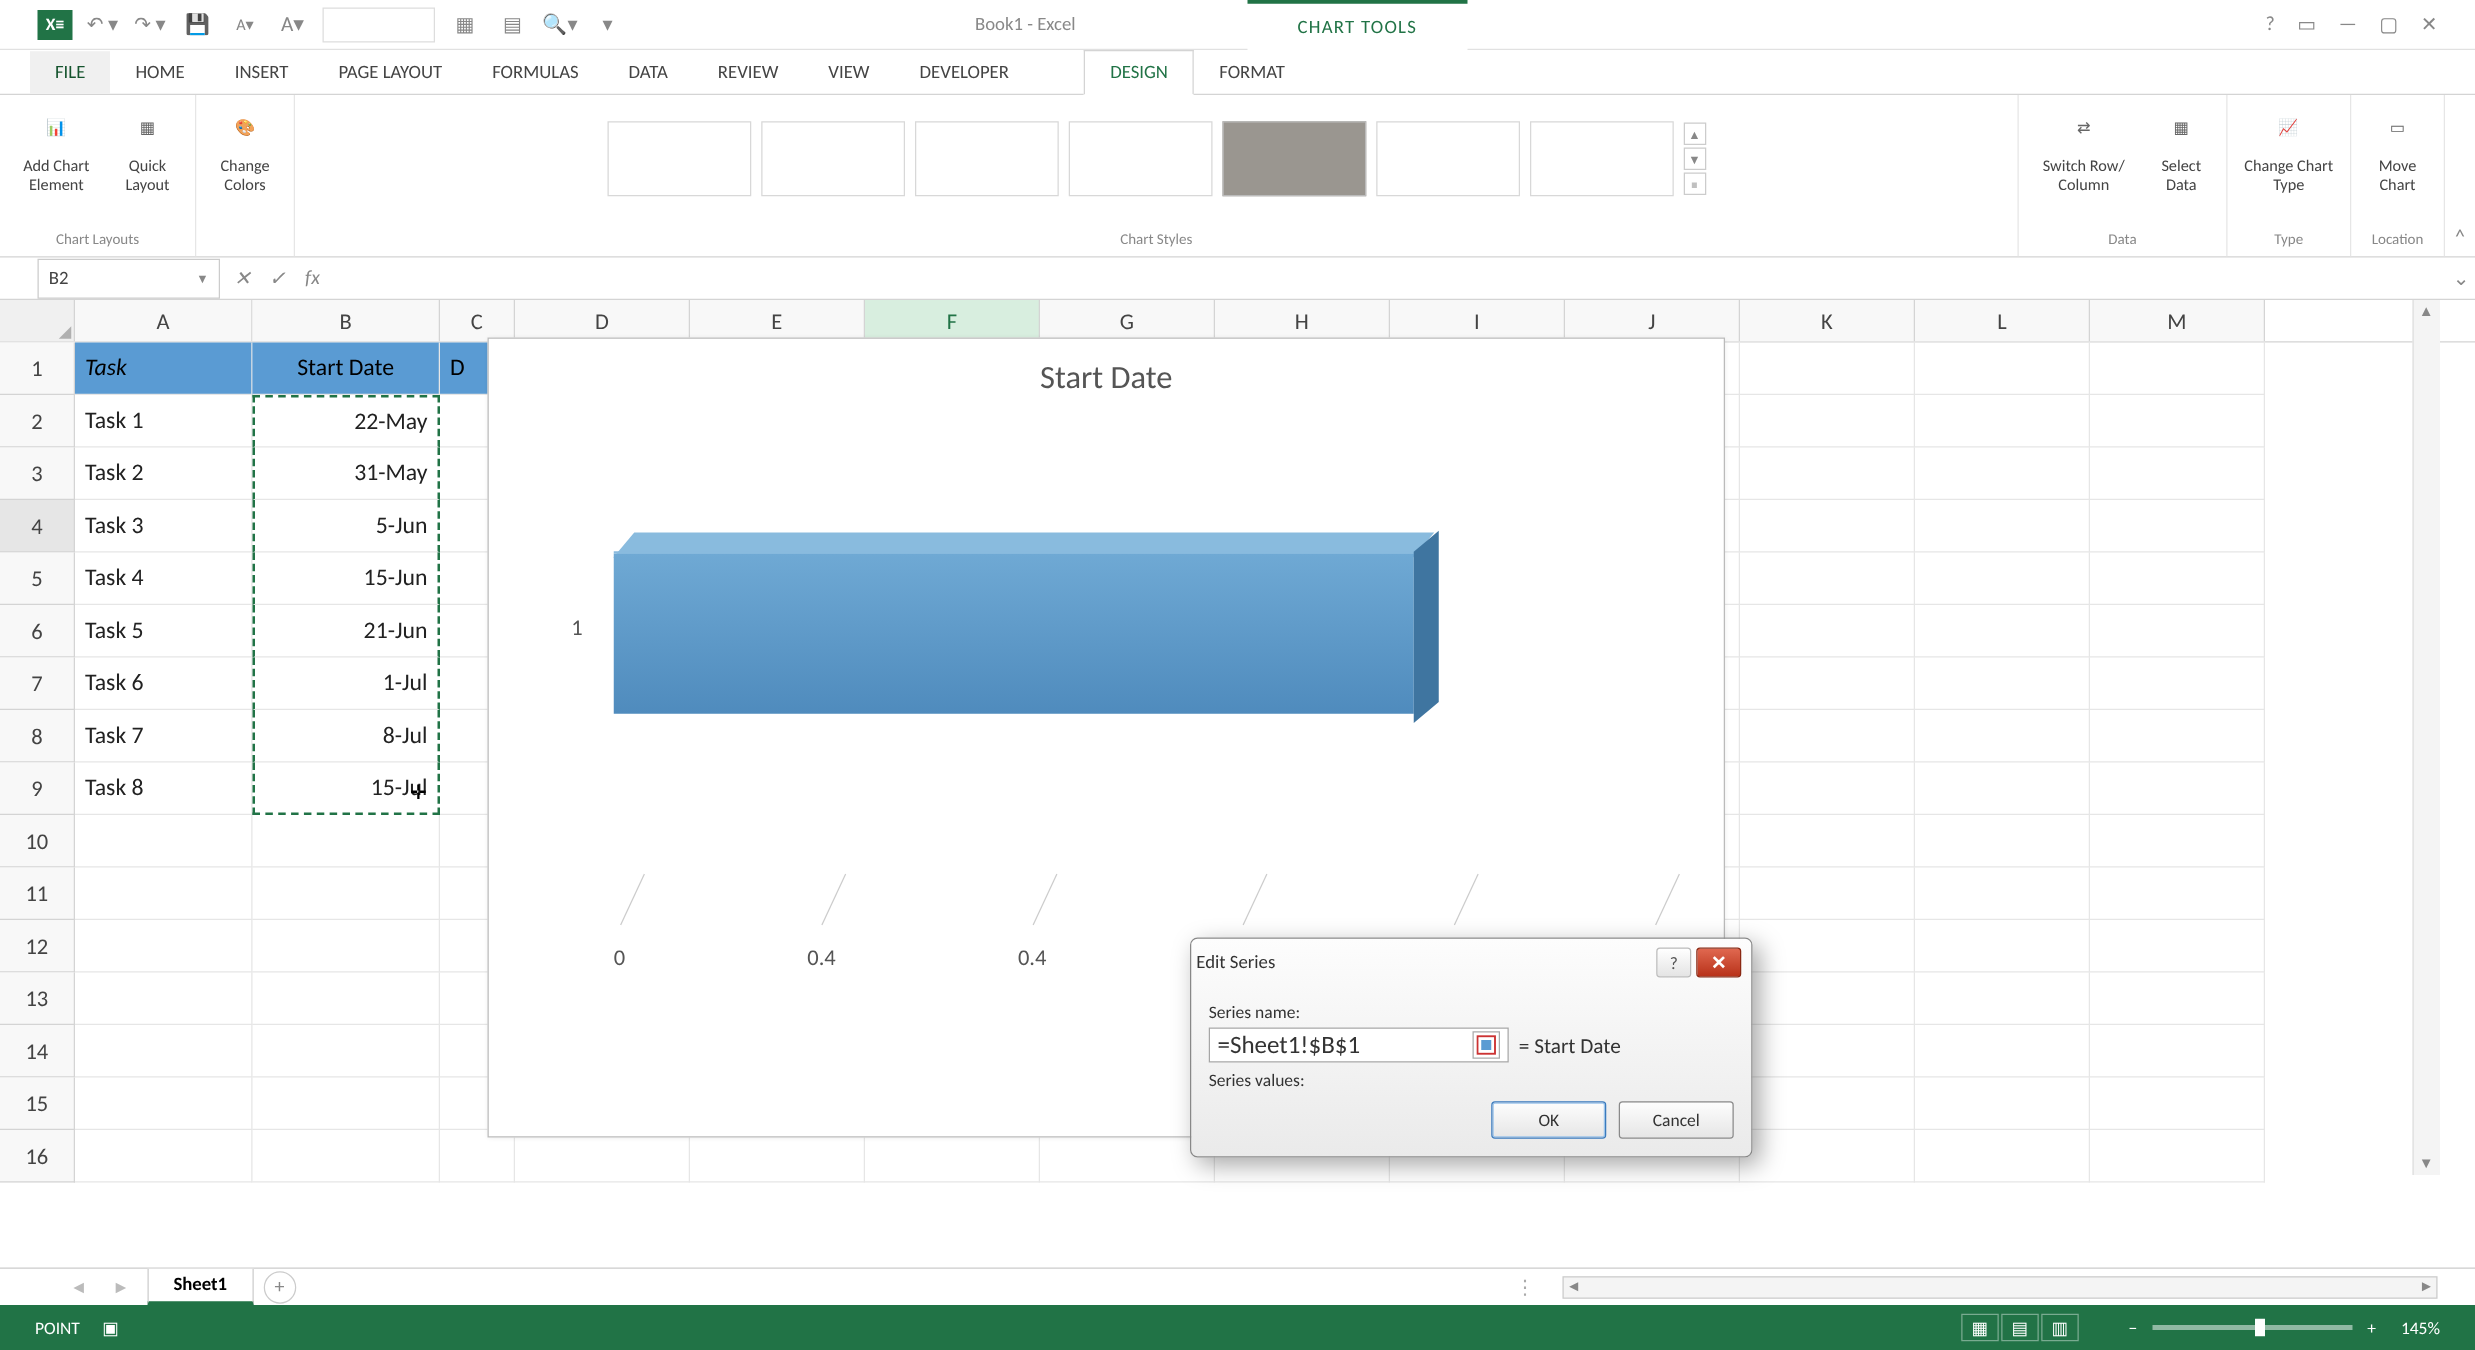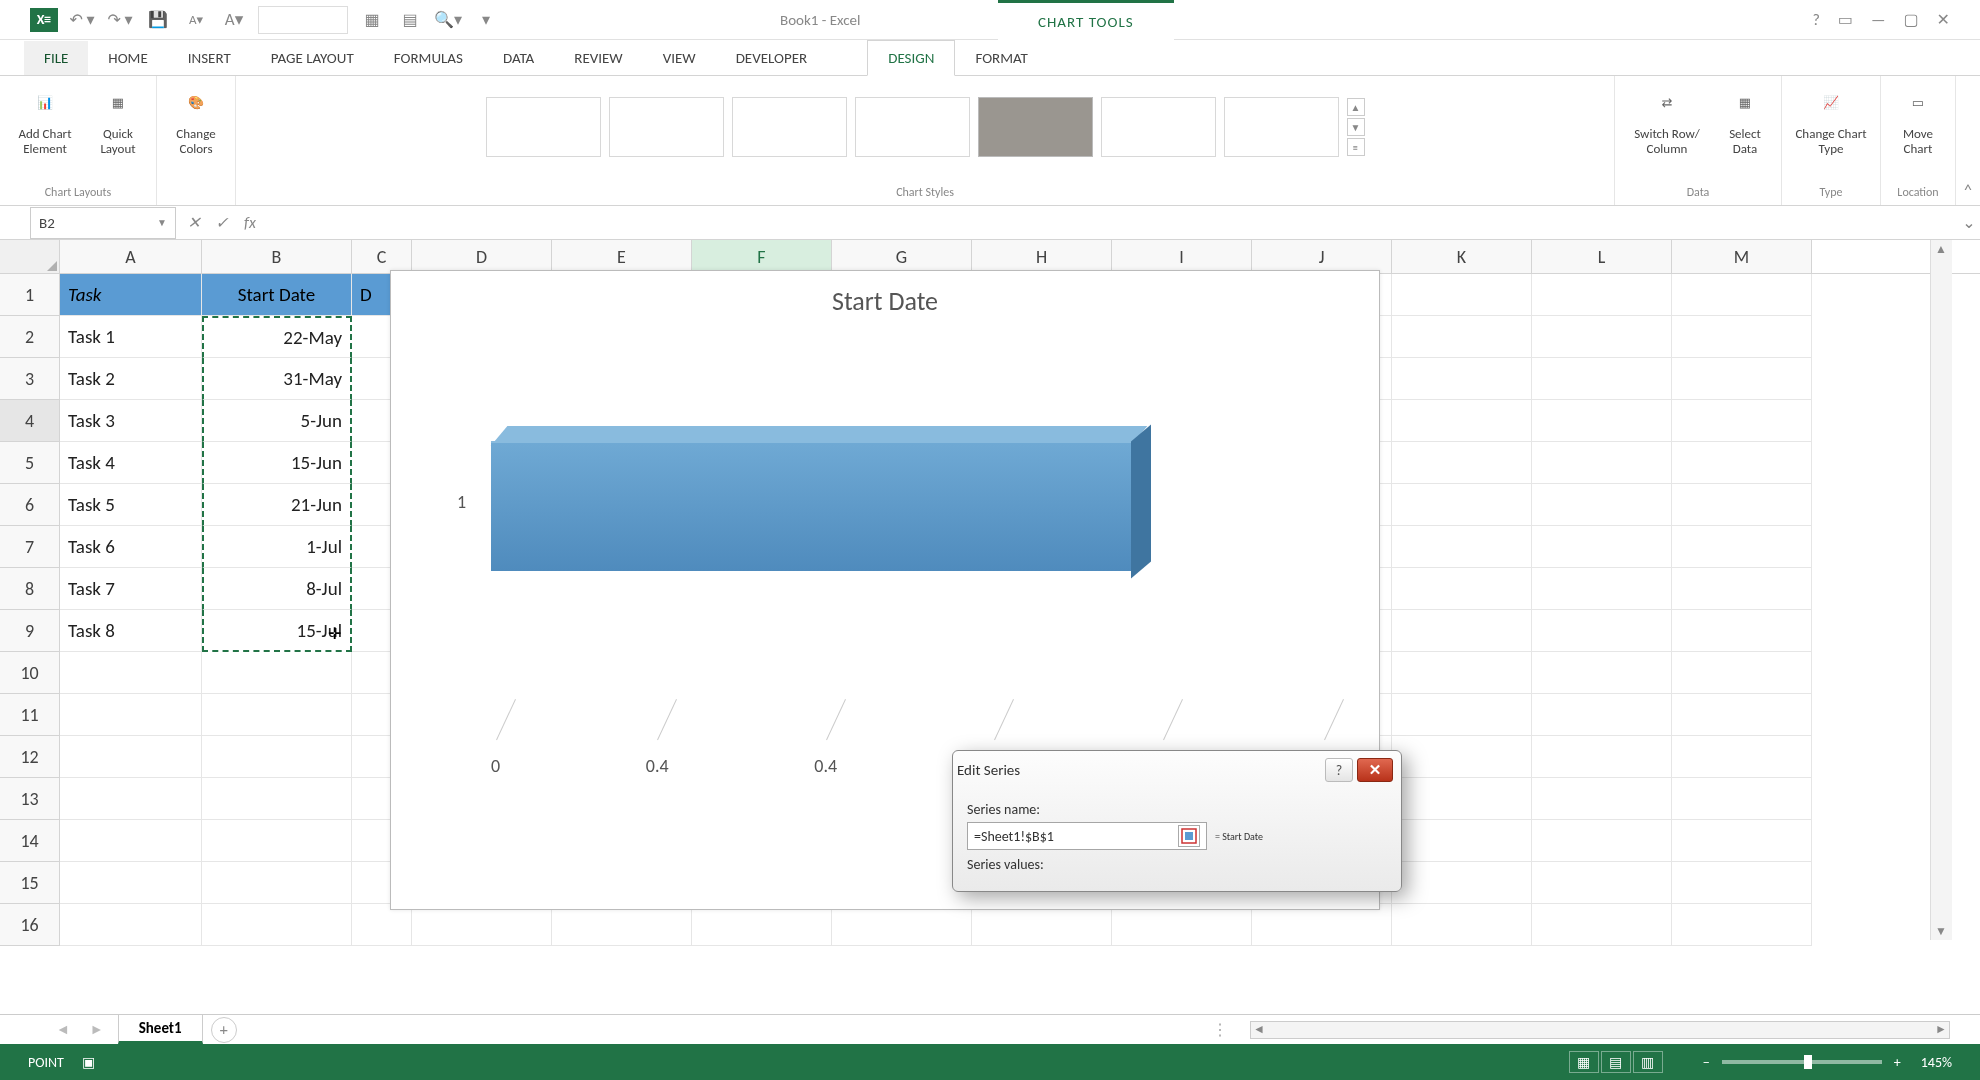--- a/index.html
+++ b/index.html
@@ -75,24 +75,24 @@
 
 
 .dialog { position: absolute; left: 952px; top: 510px; width: 450px; background: linear-gradient(#fdfdfd,#eaeaea); border: 1px solid #888; border-radius: 6px; box-shadow: 6px 6px 20px rgba(0,0,0,.35); }
 .dialog-titlebar { height: 38px; display:flex; align-items:center; padding: 0 8px 0 4px; font-size:15px; color:#333; }
 .dialog-titlebar .tflex { flex:1; }
 .dlg-help { width:28px; height:24px; border:1px solid #bbb; background:linear-gradient(#fff,#e4e4e4); border-radius:3px; display:flex; align-items:center; justify-content:center; font-size:14px; color:#555; margin-right:4px; }
 .dlg-close { width:36px; height:24px; background:linear-gradient(#e06850,#b8321a); border:1px solid #8a2813; border-radius:3px; display:flex; align-items:center; justify-content:center; color:#fff; font-weight:bold; }
 .dialog-body { padding: 6px 14px 14px; font-size: 14px; color: #333; }
 .field-label { margin: 6px 0 4px; }
 .field-row { display:flex; align-items:center; gap:8px; margin-bottom:6px; }
-.field-input { flex: 0 0 240px; height: 28px; border: 1px solid #a6a6a6; padding: 0 6px; font-size: 14px; display:flex; align-items:center; justify-content:space-between; background:#fff; }
+.field-input { flex: 0 0 240px; height: 28px; border: 1px solid #a6a6a6; padding: 0 6px; font-size: 20px; display:flex; align-items:center; justify-content:space-between; background:#fff; }
 .range-btn { width:22px; height:22px; border:1px solid #aaa; background:#fff; display:flex; align-items:center; justify-content:center; }
 .range-btn svg { width:16px; height:16px; }
-.field-result { font-size:10px; color:#333; }
+.field-result { font-size:17px; color:#333; }
 .dialog-buttons { display:flex; justify-content:flex-end; gap:10px; margin-top:8px; }
 .dlg-btn { width:92px; height:30px; border:1px solid #8a8a8a; border-radius:3px; background:linear-gradient(#fdfdfd,#e6e6e6); font-size:14px; color:#333; }
 .dlg-btn.primary { border-color:#3a7abd; box-shadow: 0 0 0 1px #9cc4ea inset; }
 
 
 .sheet-tabs { position:absolute; bottom: 36px; left:0; right:0; height: 30px; border-top:1px solid #ccc; background:#fff; display:flex; align-items:center; padding: 0 50px; gap:8px; }
 .sheet-nav { color:#bbb; font-size:14px; padding:0 6px; }
 .sheet-tab { padding: 4px 20px; border:1px solid #ccc; border-top:none; background:#fff; font-size:15px; font-weight:bold; border-bottom:3px solid #217346; }
 .sheet-add { width:26px; height:26px; border:1px solid #ccc; border-radius:50%; display:flex; align-items:center; justify-content:center; color:#888; }
 .sheet-scroll { position:absolute; right:30px; display:flex; align-items:center; gap:2px; }
@@ -558,20 +558,24 @@
           <div class="range-btn">
               <svg viewBox="0 0 16 16">
                 <rect x="1" y="1" width="14" height="14" fill="none" stroke="#c33" stroke-width="1.5"></rect>
                 <rect x="4" y="4" width="8" height="8" fill="#5a9bd3"></rect>
               </svg>
             </div>
         </div>
         <span class="field-result">= Start Date</span>
       </div>
       <div class="field-label">Series values:</div>
+      <div class="dialog-buttons">
+        <button class="dlg-btn primary">OK</button>
+        <button class="dlg-btn">Cancel</button>
+      </div>
     </div>
   </div>
 
   <div class="vscroll"></div>
 </div>
 
 <div class="sheet-tabs">
   <span class="sheet-nav">◄</span>
   <span class="sheet-nav">►</span>
   <div class="sheet-tab">Sheet1</div>

